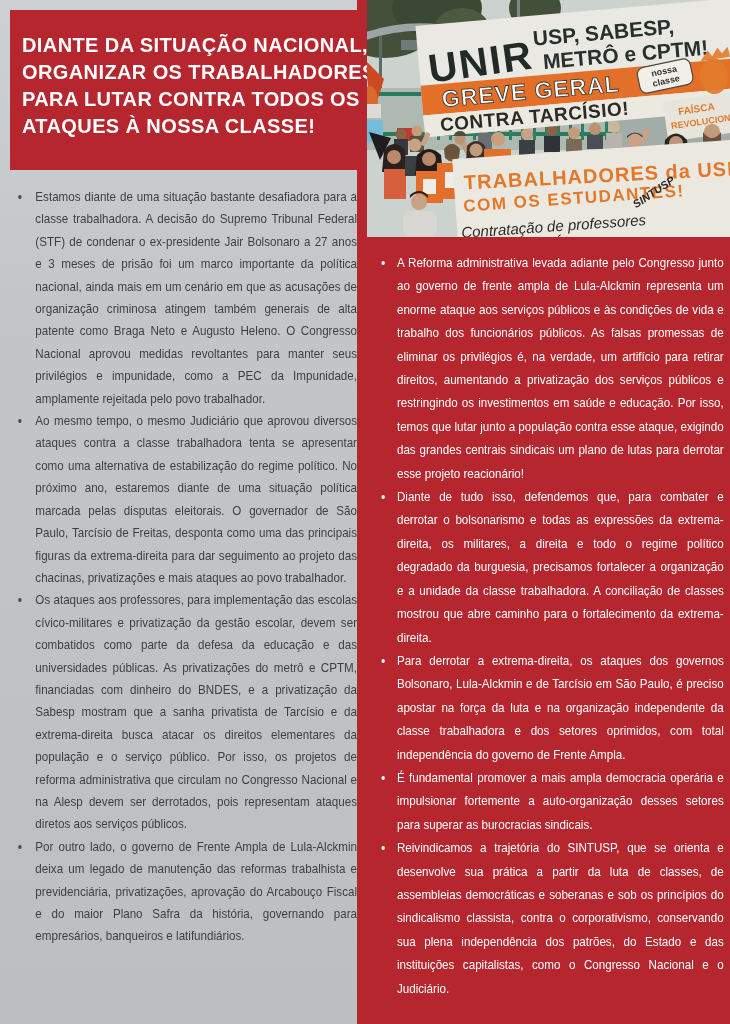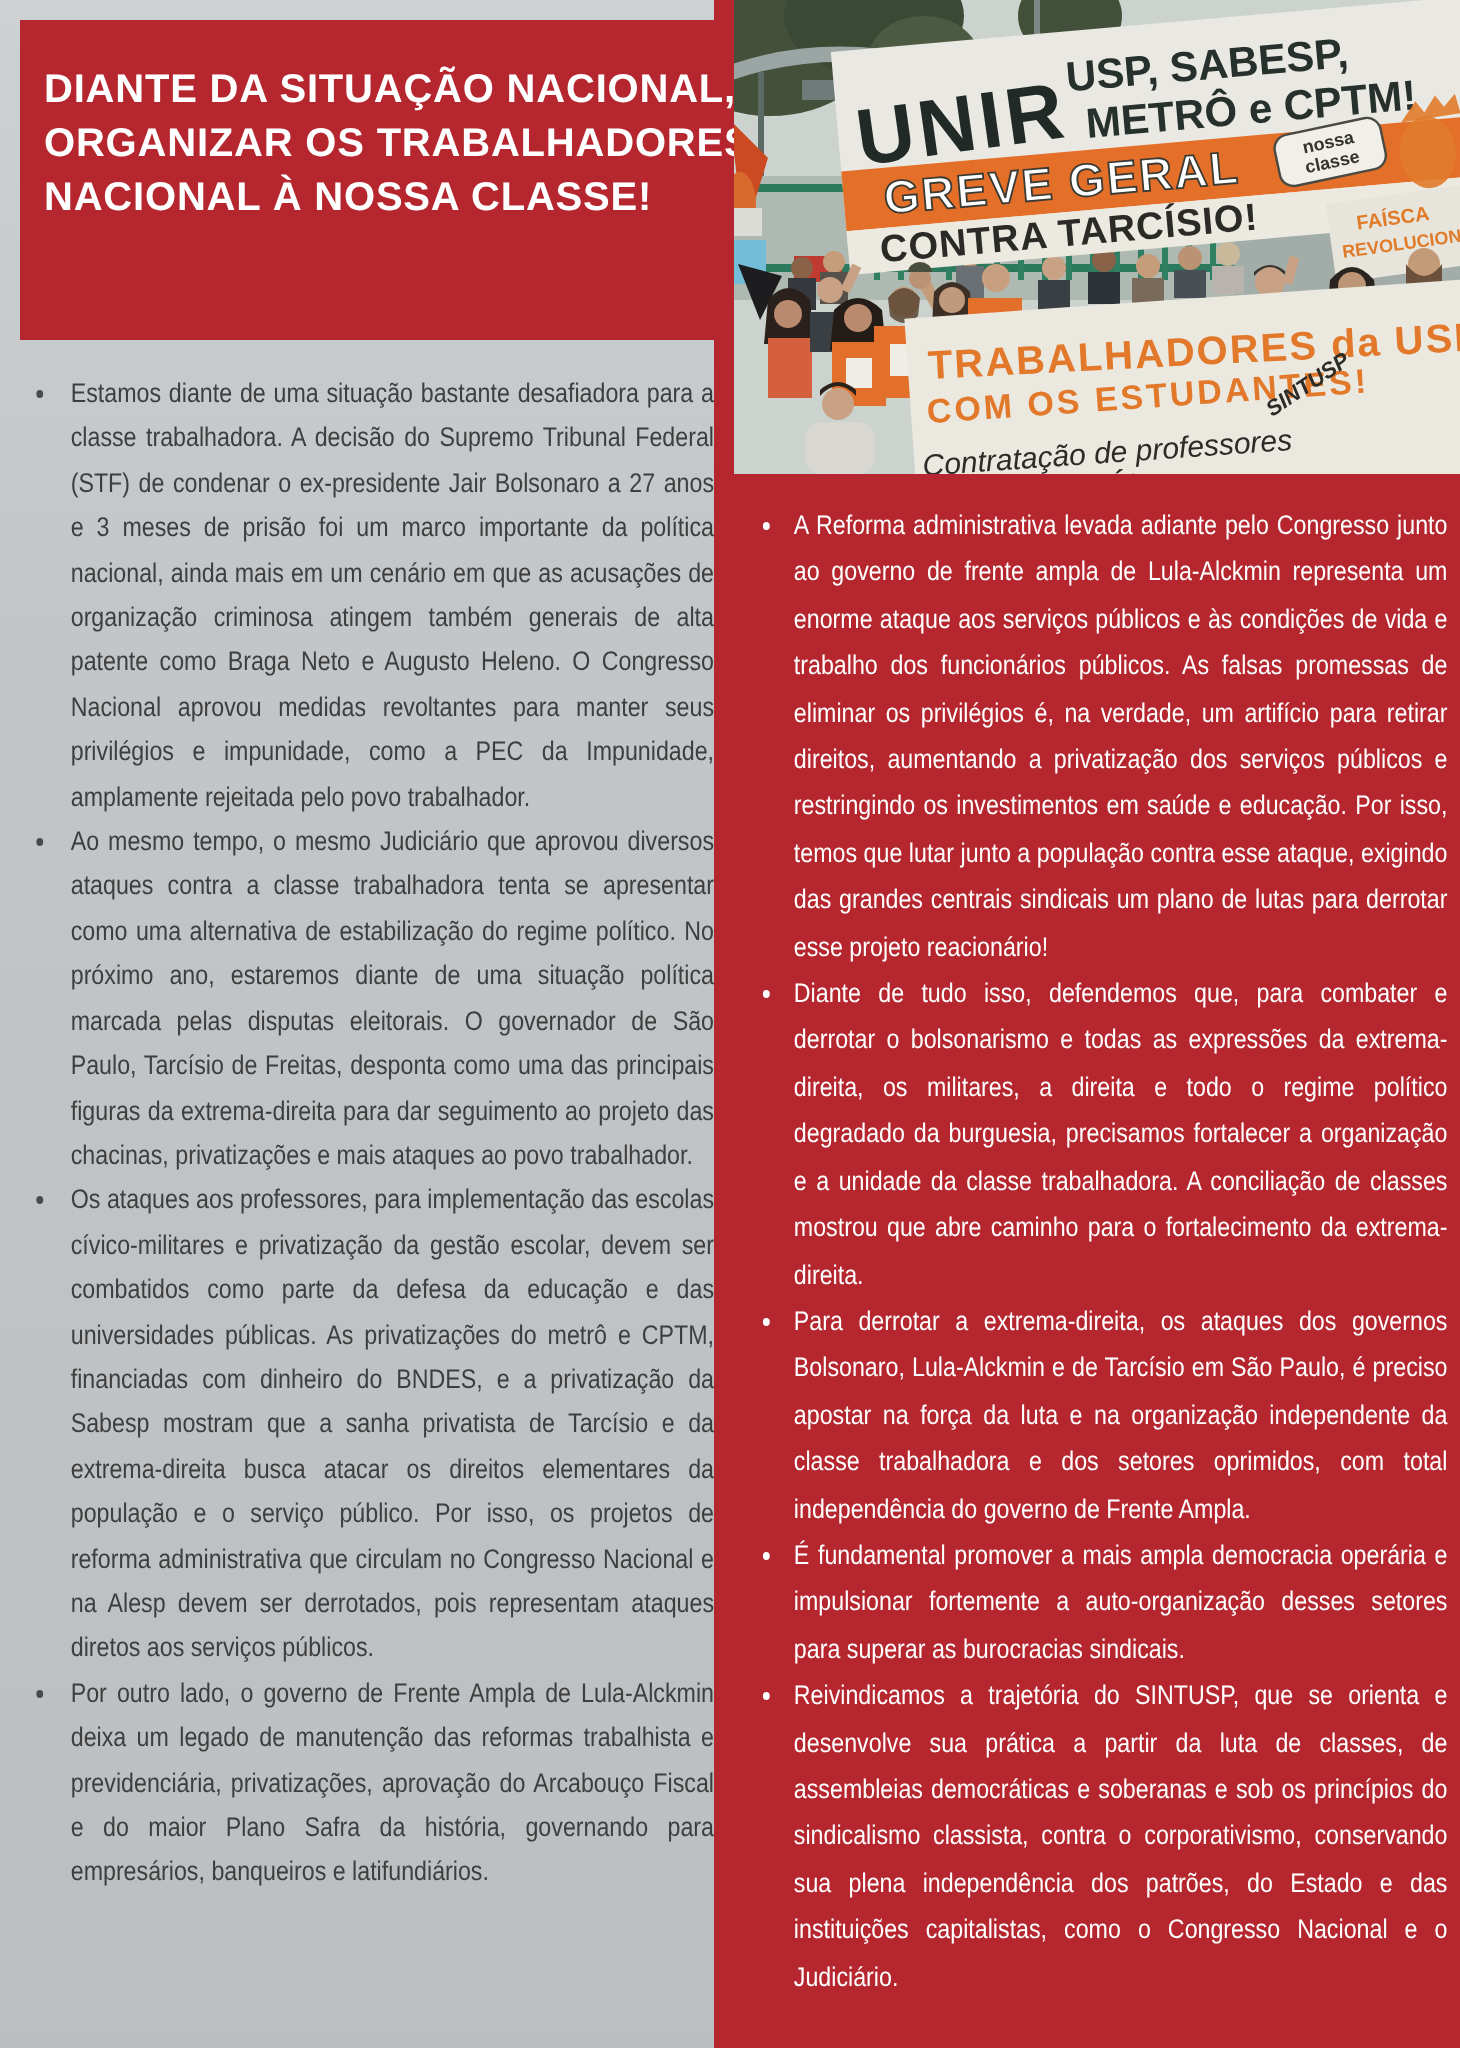--- a/index.html
+++ b/index.html
@@ -27,21 +27,22 @@
 </head>
 <body>
 
 <div class="page">
 
   <div class="red-col"></div>
 
   <div class="headline-box">
     <div class="hl">DIANTE DA SITUAÇÃO NACIONAL,</div>
     <div class="hl">ORGANIZAR OS TRABALHADORES</div>
-    <div class="hl">NACIONAL À NOSSA CLASSE!</div>
+    <div class="hl">PARA LUTAR CONTRA TODOS OS</div>
+    <div class="hl">ATAQUES À NOSSA CLASSE!</div>
   </div>
 
   <div class="photo-wrap">
     <svg width="363" height="237" viewBox="0 0 363 237" xmlns="http://www.w3.org/2000/svg">
 
       <rect x="0" y="0" width="363" height="237" fill="#ccd3cf"></rect>
 
       <g>
         <ellipse cx="18" cy="18" rx="55" ry="40" fill="#45503b"></ellipse>
         <ellipse cx="70" cy="8" rx="45" ry="30" fill="#3b4834"></ellipse>

